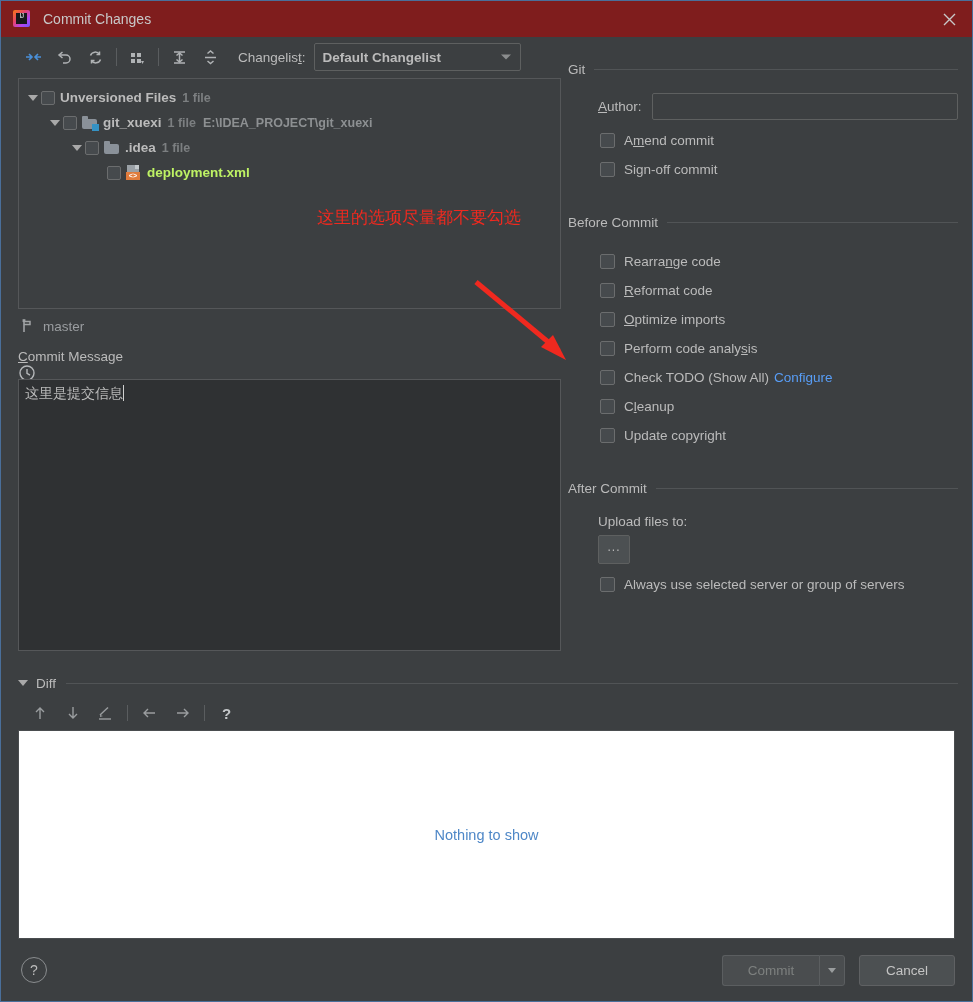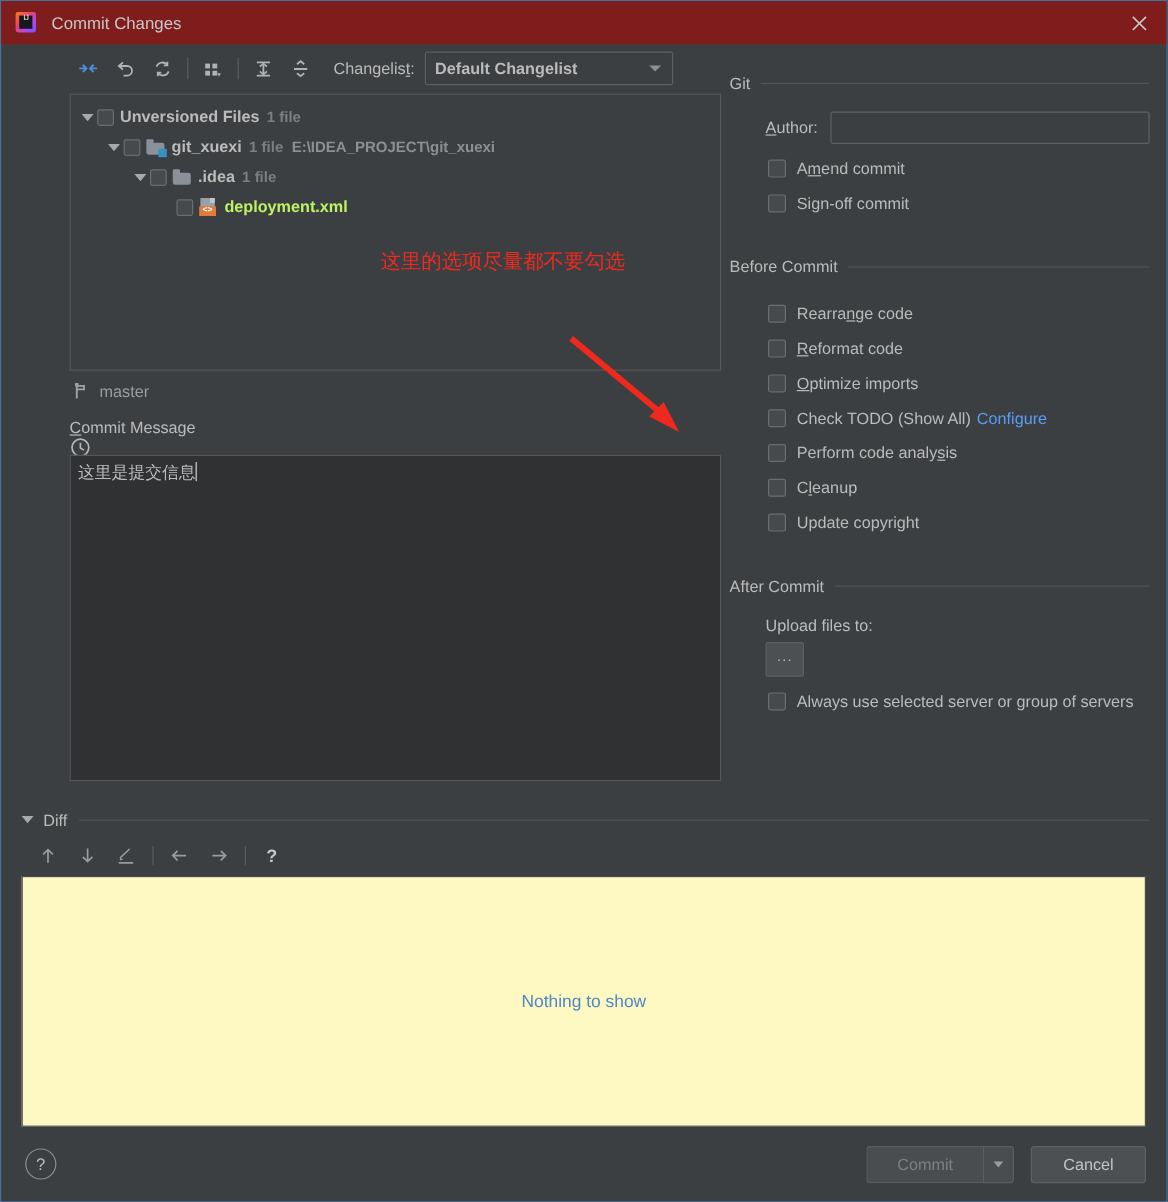--- a/index.html
+++ b/index.html
@@ -38,21 +38,21 @@
     line-height: 7px; text-align: center; letter-spacing: -0.5px; }
   .title-text { margin-left: 11px; font-size: 14px; color: #c8c8c8; }
   .close-btn {
     position: absolute; right: 0; top: 0; width: 46px; height: 36px;
     display: flex; align-items: center; justify-content: center;
     color: #c8c8c8;
   }
   .close-btn svg { display: block; }
 
   
-  .body-wrap { flex: 1; display: flex; position: relative; padding-left: 40px; }
+  .body-wrap { flex: 1; display: flex; position: relative; }
   .left-col { width: 560px; flex: 0 0 560px; position: relative; padding-left: 17px; }
   .right-col { flex: 1; position: relative; padding-left: 7px; }
 
   
   .toolbar { height: 36px; display: flex; align-items: center; gap: 0px; margin-top: 2px; }
   .tb-btn { width: 31px; height: 28px; display: flex; align-items: center; justify-content: center; }
   .tb-sep { width: 1px; height: 18px; background: #5a5d5f; margin: 0 5px; }
   .changelist-label { margin-left: 12px; margin-right: 8px; color: #bbbbbb; font-size: 13.5px; }
   .changelist-label u { text-decoration: underline; }
   .changelist-combo {
@@ -148,21 +148,21 @@
   
   .diff-header { display: flex; align-items: center; height: 26px; padding: 0 14px 0 17px; }
   .diff-tri { width: 0; height: 0; border-left: 5px solid transparent; border-right: 5px solid transparent;
     border-top: 6px solid #a9a9a9; margin-right: 8px; }
   .diff-title { color: #bbbbbb; font-size: 13.5px; }
   .diff-line { flex: 1; height: 1px; background: #515456; margin-left: 10px; }
   .diff-toolbar { height: 34px; display: flex; align-items: center; padding-left: 22px; }
   .dt-btn { width: 33px; height: 26px; display: flex; align-items: center; justify-content: center; }
   .dt-sep { width: 1px; height: 16px; background: #5a5d5f; margin: 0 5px; }
   .diff-area {
-    margin: 0 17px; background: #fef9c3; border: 1px solid #4a4d4f; height: 209px;
+    margin: 0 17px; background: #ffffff; border: 1px solid #4a4d4f; height: 209px;
     display: flex; align-items: center; justify-content: center;
   }
   .nothing { color: #4e87c7; font-size: 14.5px; }
 
   
   .footer { height: 62px; flex: 0 0 62px; display: flex; align-items: center;
     padding: 0 17px 0 20px; }
   .help-btn {
     width: 26px; height: 26px; border-radius: 50%; border: 1px solid #8a8d8f;
     display: flex; align-items: center; justify-content: center;
@@ -380,26 +380,26 @@
         <div class="chk-row">
           <span class="chk"></span>
           <span class="chk-label"><u>R</u>eformat code</span>
         </div>
         <div class="chk-row">
           <span class="chk"></span>
           <span class="chk-label"><u>O</u>ptimize imports</span>
         </div>
         <div class="chk-row">
           <span class="chk"></span>
+          <span class="chk-label">Perform code analy<u>s</u>is</span>
+        </div>
+        <div class="chk-row">
+          <span class="chk"></span>
           <span class="chk-label">Check TODO (Show All)</span>
           <span class="chk-label link" style="margin-left:5px">Configure</span>
-        </div>
-        <div class="chk-row">
-          <span class="chk"></span>
-          <span class="chk-label">Perform code analy<u>s</u>is</span>
         </div>
         <div class="chk-row">
           <span class="chk"></span>
           <span class="chk-label">C<u>l</u>eanup</span>
         </div>
         <div class="chk-row">
           <span class="chk"></span>
           <span class="chk-label">Update copyright</span>
         </div>
       </div>

